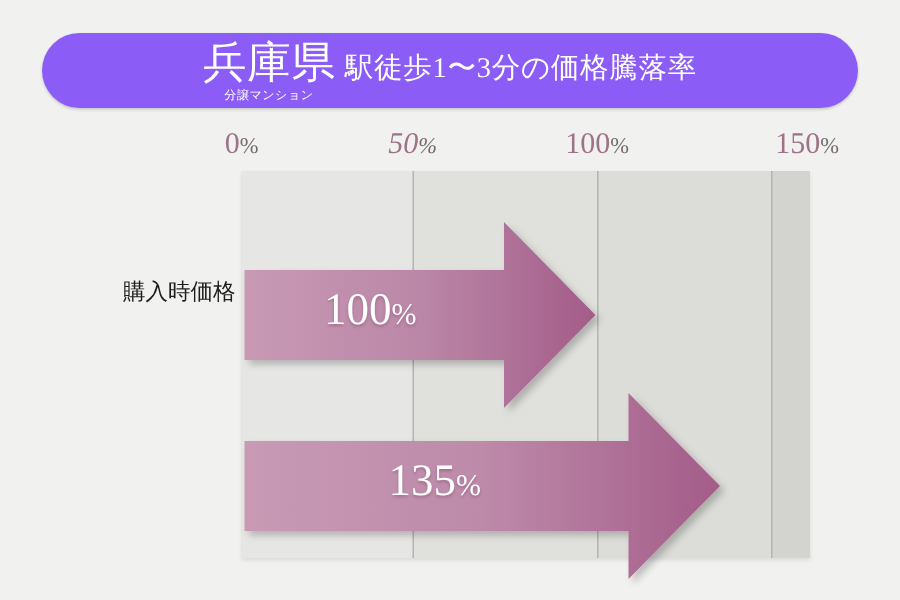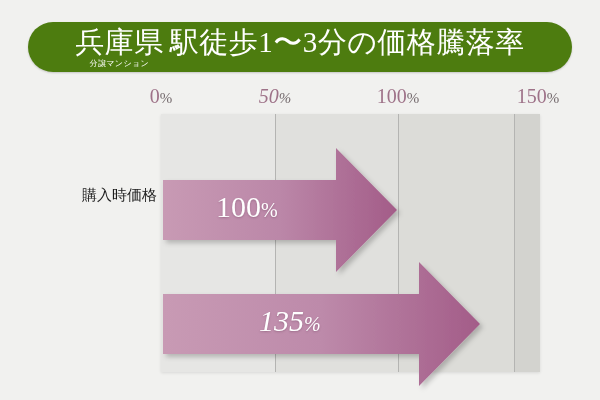--- a/index.html
+++ b/index.html
@@ -22,21 +22,21 @@
     height: 400px;
   }
 
   
   #title-bar {
     position: absolute;
     left: 28px;
     top: 22px;
     width: 544px;
     height: 50px;
-    background: #4d7c0f;
+    background: #8b5cf6;
     border-radius: 25px;
     box-sizing: border-box;
     display: flex;
     align-items: center;
     justify-content: center;
     box-shadow: 0 1px 2px rgba(0,0,0,0.18);
   }
   #title-inner {
     display: flex;
     align-items: baseline;
@@ -61,21 +61,21 @@
   .title-ruby {
     color: #ffffff;
     font-size: 8.5px;
     letter-spacing: 0.3px;
     line-height: 1;
     margin-top: 2px;
     transform: scale(0.95);
   }
   .title-rest {
     color: #ffffff;
-    font-size: 29px;
+    font-size: 19px;
     letter-spacing: 0.5px;
     line-height: 1;
     margin-left: 6px;
     font-family: "Liberation Serif", "DejaVu Serif", serif;
   }
 
   
   #axis-labels {
     position: absolute;
     left: 0; top: 0;
@@ -216,17 +216,17 @@
             <stop offset="0" stop-color="#c89ab4"></stop>
             <stop offset="0.5" stop-color="#bd8aaa"></stop>
             <stop offset="1" stop-color="#a35c88"></stop>
           </linearGradient>
           <filter id="sh1" x="-20%" y="-20%" width="150%" height="150%">
             <feDropShadow dx="3" dy="3" stdDeviation="2.5" flood-color="#000000" flood-opacity="0.22"></feDropShadow>
           </filter>
         </defs>
         <path d="M 2,34 L 258,34 L 258,2 L 319,64 L 258,126 L 258,94 L 2,94 Z" fill="url(#g1)" filter="url(#sh1)" stroke="none"></path>
       </svg>
-      <div class="arrow-value" style="left:98px; top:46px;font-style:italic;"><span>135</span><span class="pct">%</span></div>
+      <div class="arrow-value" style="left:98px; top:46px;"><span>135</span><span class="pct">%</span></div>
     </div>
   </div>
 
 </div>
 
 </body></html>

